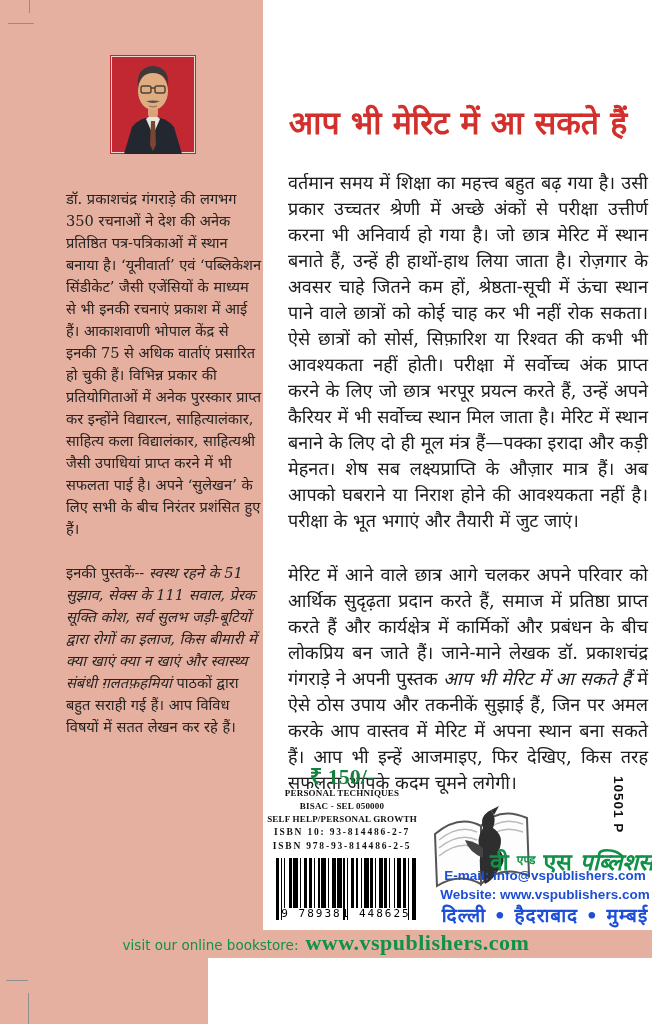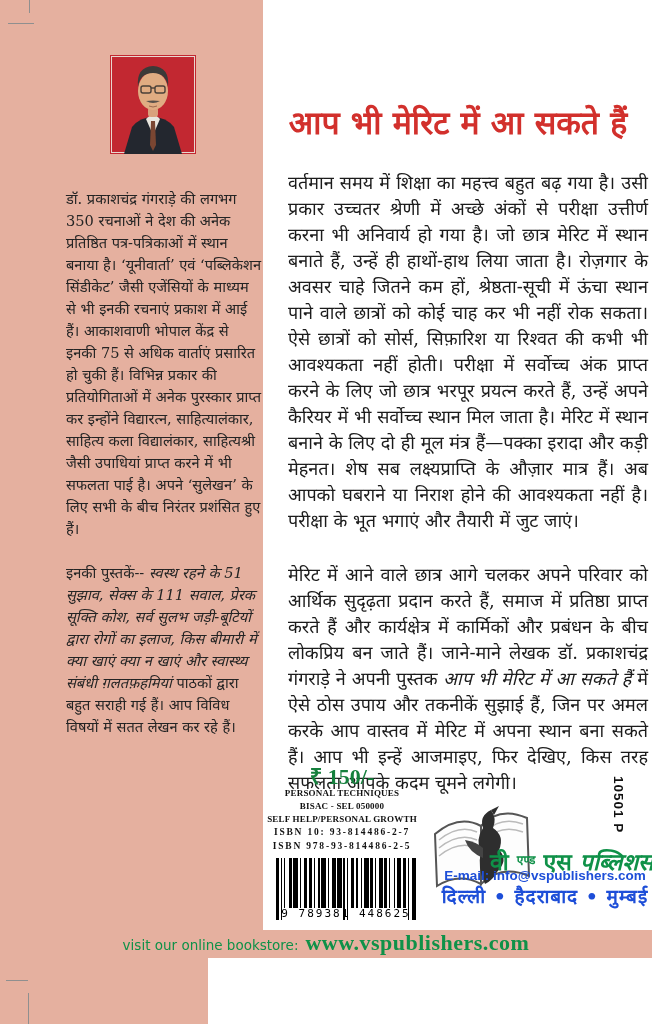--- a/index.html
+++ b/index.html
@@ -230,20 +230,21 @@
 
   <div class="publisher-name">
     <span>वी</span>
     <span class="small">एण्ड</span>
     <span>एस</span>
     <span class="outline">पब्लिशर्स</span>
   </div>
 
   <div class="contact">
     <div>E-mail: info@vspublishers.com</div>
+    <div>Website: www.vspublishers.com</div>
     <div class="cities">दिल्ली • हैदराबाद • मुम्बई</div>
   </div>
 
   <div class="vcode">10501 P</div>
 
   <div class="footer-band">
     <span class="label">visit our online bookstore:</span>
     <span class="url">www.vspublishers.com</span>
   </div>
 

